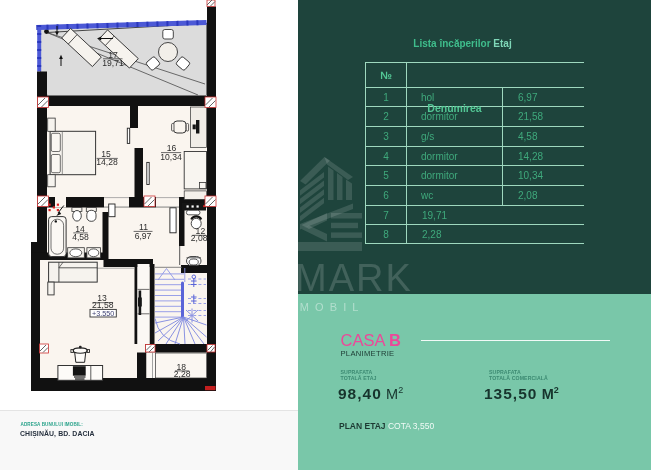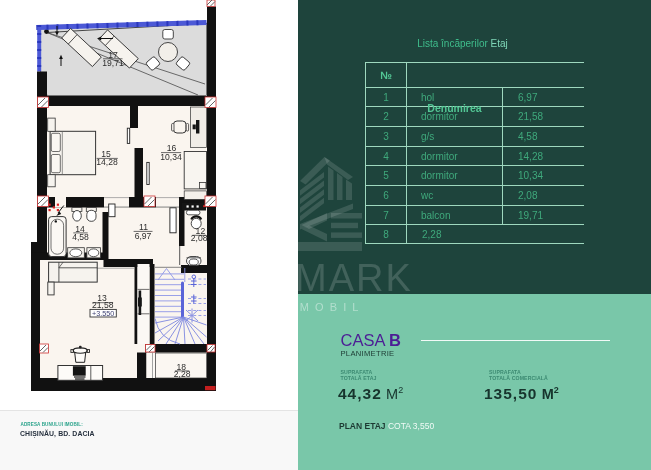--- a/index.html
+++ b/index.html
@@ -390,21 +390,21 @@
     <polygon points="3.5,229 11,225.5 29,234 29,241.5"></polygon>
     <polygon points="33,213 64,213 64,218.5 33,218.5"></polygon>
     <polygon points="33,222.7 60,222.7 60,228.2 33,228.2"></polygon>
     <polygon points="33,232.4 64,232.4 64,237.9 33,237.9"></polygon>
     <rect x="0" y="242" width="64" height="9"></rect>
   </g>
   <text x="-3" y="291" font-size="38px" font-weight="400" letter-spacing="2" fill="#ffffff" fill-opacity="0.16">MARK</text>
   <text x="1.8" y="311" font-size="11px" font-weight="400" letter-spacing="6.1" fill="#ffffff" fill-opacity="0.42">MOBIL</text>
 </svg>
 
-<div class="abs" style="left:353px;top:38px;width:219px;text-align:center;font-size:10px;font-weight:normal;color:#3fbd8c;">Lista încăperilor <span style="color:#7fd7b8;">Etaj</span></div>
+<div class="abs" style="left:353px;top:38px;width:219px;text-align:center;font-size:10px;font-weight:bold;color:#3fbd8c;">Lista încăperilor <span style="color:#7fd7b8;">Etaj</span></div>
 
 <div class="abs" style="left:365px;top:62px;width:219px;color:#3fa97c;font-size:10px;">
   <style>
     .trow{display:flex;border-top:1px solid #9fd8bf;height:19.7px;line-height:19.7px;box-sizing:border-box;}
     .trow.hdr{height:24.5px;line-height:24.5px;font-weight:bold;color:#53c795;font-size:10.5px;}
     .trow.last{border-bottom:1px solid #9fd8bf;}
     .c1{width:42px;text-align:center;border-left:1px solid #9fd8bf;border-right:1px solid #9fd8bf;box-sizing:border-box;}
     .c2{width:96px;padding-left:14px;border-right:1px solid #9fd8bf;box-sizing:border-box;}
     .c3{width:81px;padding-left:15px;box-sizing:border-box;}
     .hdr .c2,.hdr .c3{padding-left:0;text-align:center;margin-top:33px;}
@@ -438,38 +438,37 @@
       <div class="c2">dormitor</div>
       <div class="c3">10,34</div>
     </div>
   <div class="trow">
       <div class="c1">6</div>
       <div class="c2">wc</div>
       <div class="c3">2,08</div>
     </div>
   <div class="trow">
       <div class="c1">7</div>
-      <div class="c2">balcon</div>
       <div class="c3">19,71</div>
     </div>
   <div class="trow last">
       <div class="c1">8</div>
       <div class="c3">2,28</div>
     </div>
 </div>
 
-<div class="abs" style="left:340.5px;top:331px;font-size:16.5px;color:#4c1d95;">CASA <b>B</b></div>
+<div class="abs" style="left:340.5px;top:331px;font-size:16.5px;color:#ec4899;">CASA <b>B</b></div>
 
 <div class="abs" style="left:421px;top:339.5px;width:189px;height:1.5px;background:#f2faf7;"></div>
 
 <div class="abs" style="left:340.5px;top:348.5px;font-size:7.6px;color:#1d3a33;letter-spacing:0.3px;font-weight:normal;">PLANIMETRIE</div>
 
 <div class="abs" style="left:340.5px;top:370px;font-size:5.2px;line-height:5.8px;font-weight:bold;color:#3c8a72;letter-spacing:0.1px;">SUPRAFATA<br>TOTALĂ ETAJ</div>
 
-<div class="abs" style="left:338px;top:384.5px;font-size:15.5px;color:#17342d;"><b style="letter-spacing:1px;">44,32</b> <span style="font-size:14.5px;">M</span><sup style="font-size:9px;">2</sup></div>
+<div class="abs" style="left:338px;top:384.5px;font-size:15.5px;color:#17342d;"><b style="letter-spacing:1px;">98,40</b> <span style="font-size:14.5px;">M</span><sup style="font-size:9px;">2</sup></div>
 
 <div class="abs" style="left:489px;top:370px;font-size:5.2px;line-height:5.8px;font-weight:bold;color:#3c8a72;letter-spacing:0.1px;">SUPRAFATA<br>TOTALĂ COMERCIALĂ</div>
 
 <div class="abs" style="left:484px;top:384.5px;font-size:15.5px;color:#17342d;font-weight:bold;"><b style="letter-spacing:1px;">135,50</b> <span style="font-size:14.5px;">M</span><sup style="font-size:9px;">2</sup></div>
 
 <div class="abs" style="left:339px;top:420.5px;font-size:8.5px;color:#1d3a33;"><b>PLAN ETAJ</b> <span style="color:#f0faf6;">COTA 3,550</span></div>
 
 <div class="abs" style="left:0;top:410px;width:298px;height:60px;background:#f8f8f8;border-top:1px solid #e4e4e4;"></div>
 
 <div class="abs" style="left:20.5px;top:422px;font-size:4.6px;font-weight:bold;color:#2aa38b;letter-spacing:0.1px;">ADRESA BUNULUI IMOBIL:</div>

